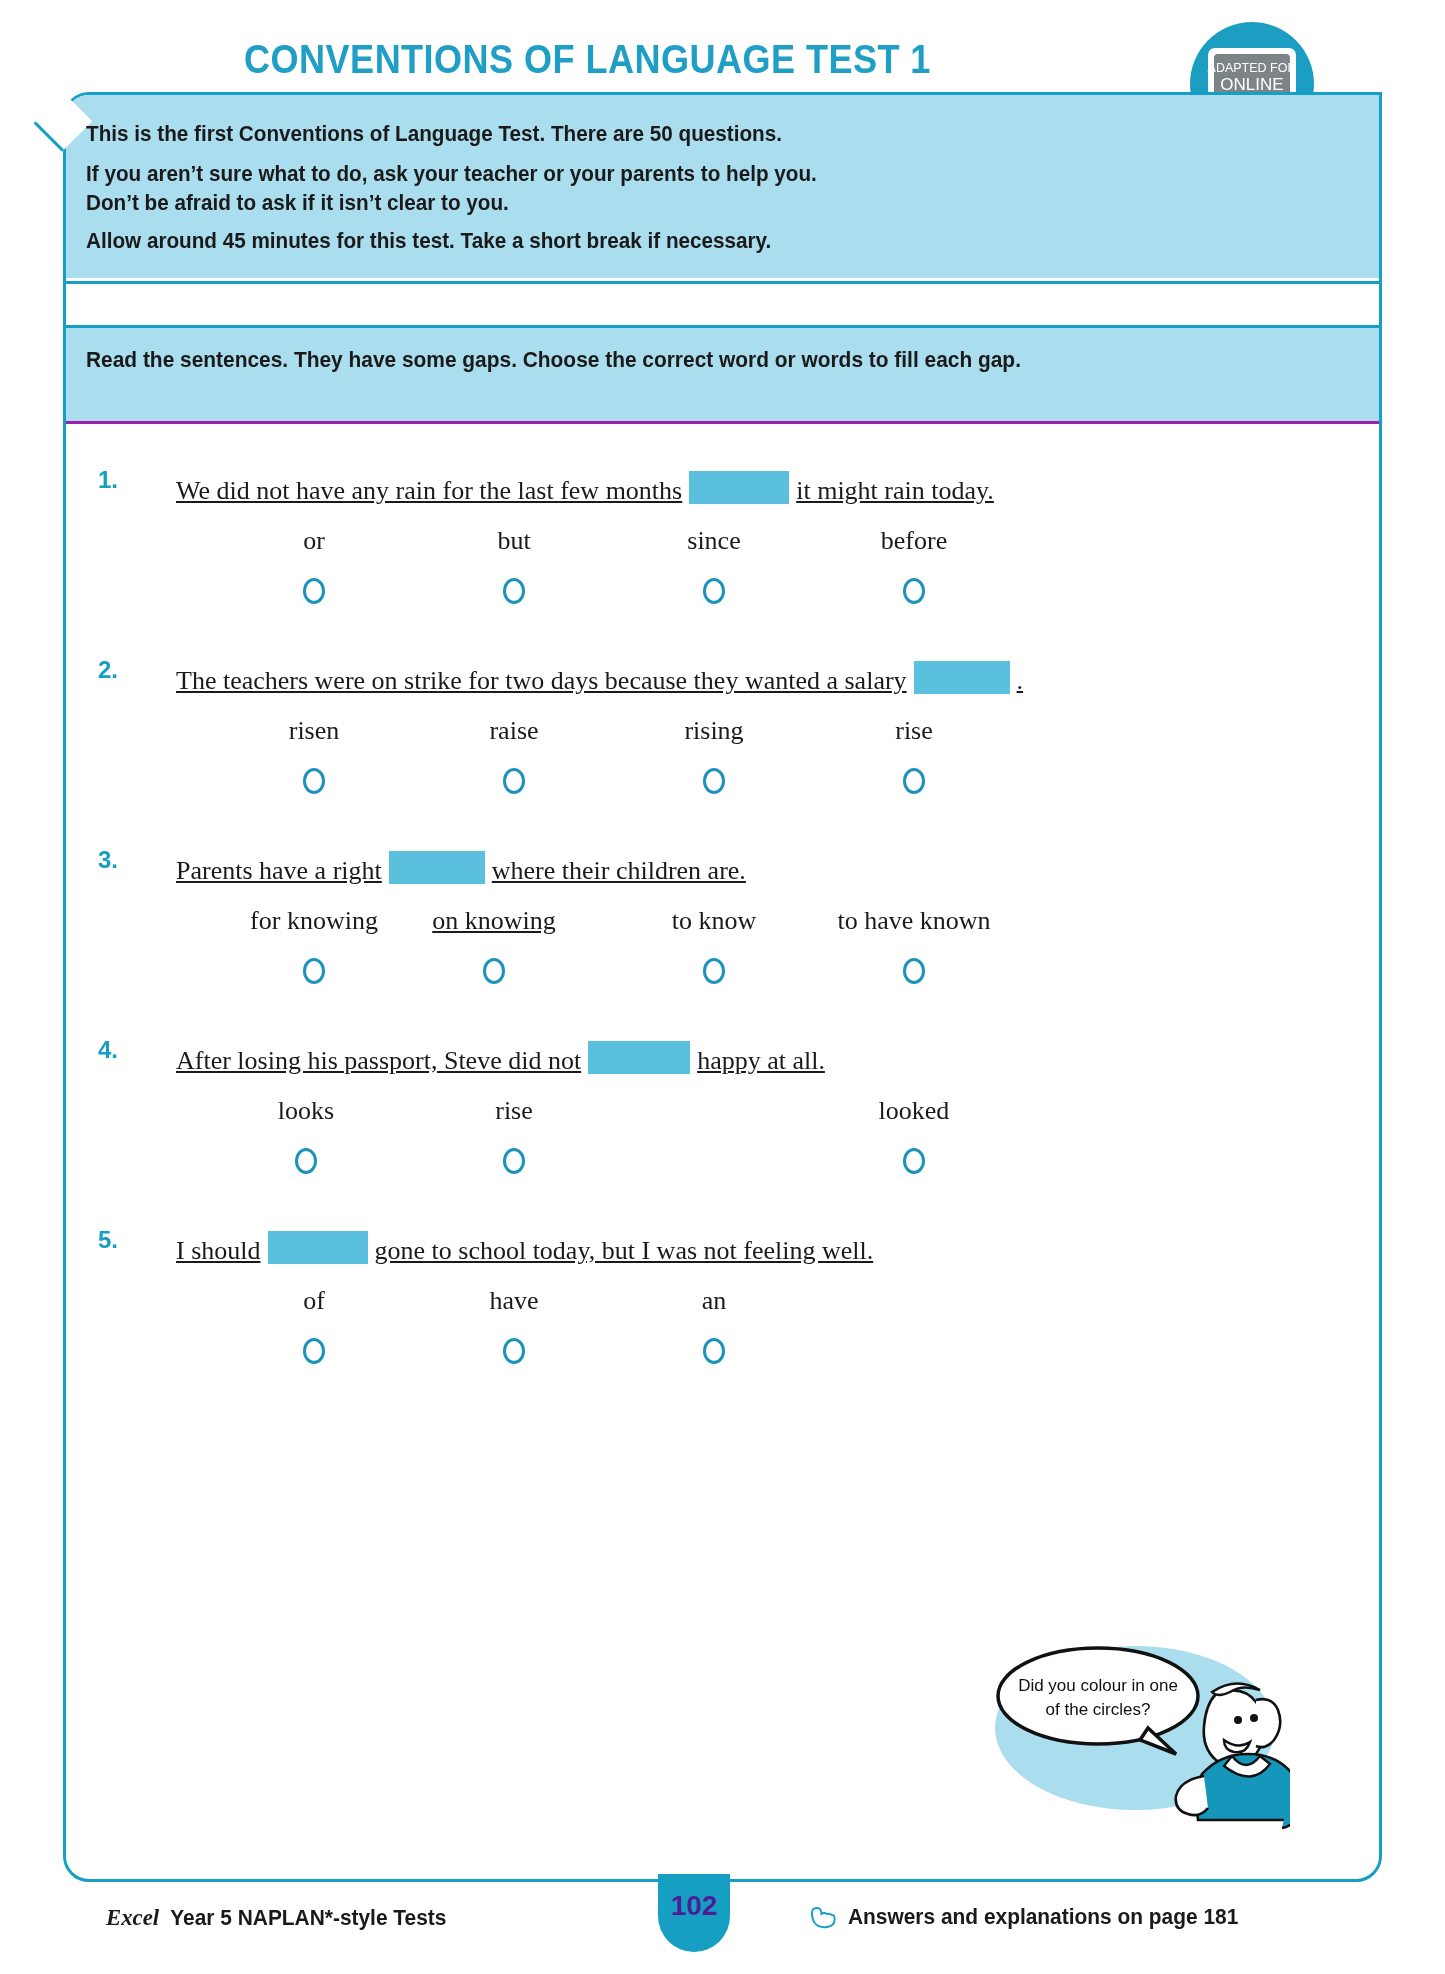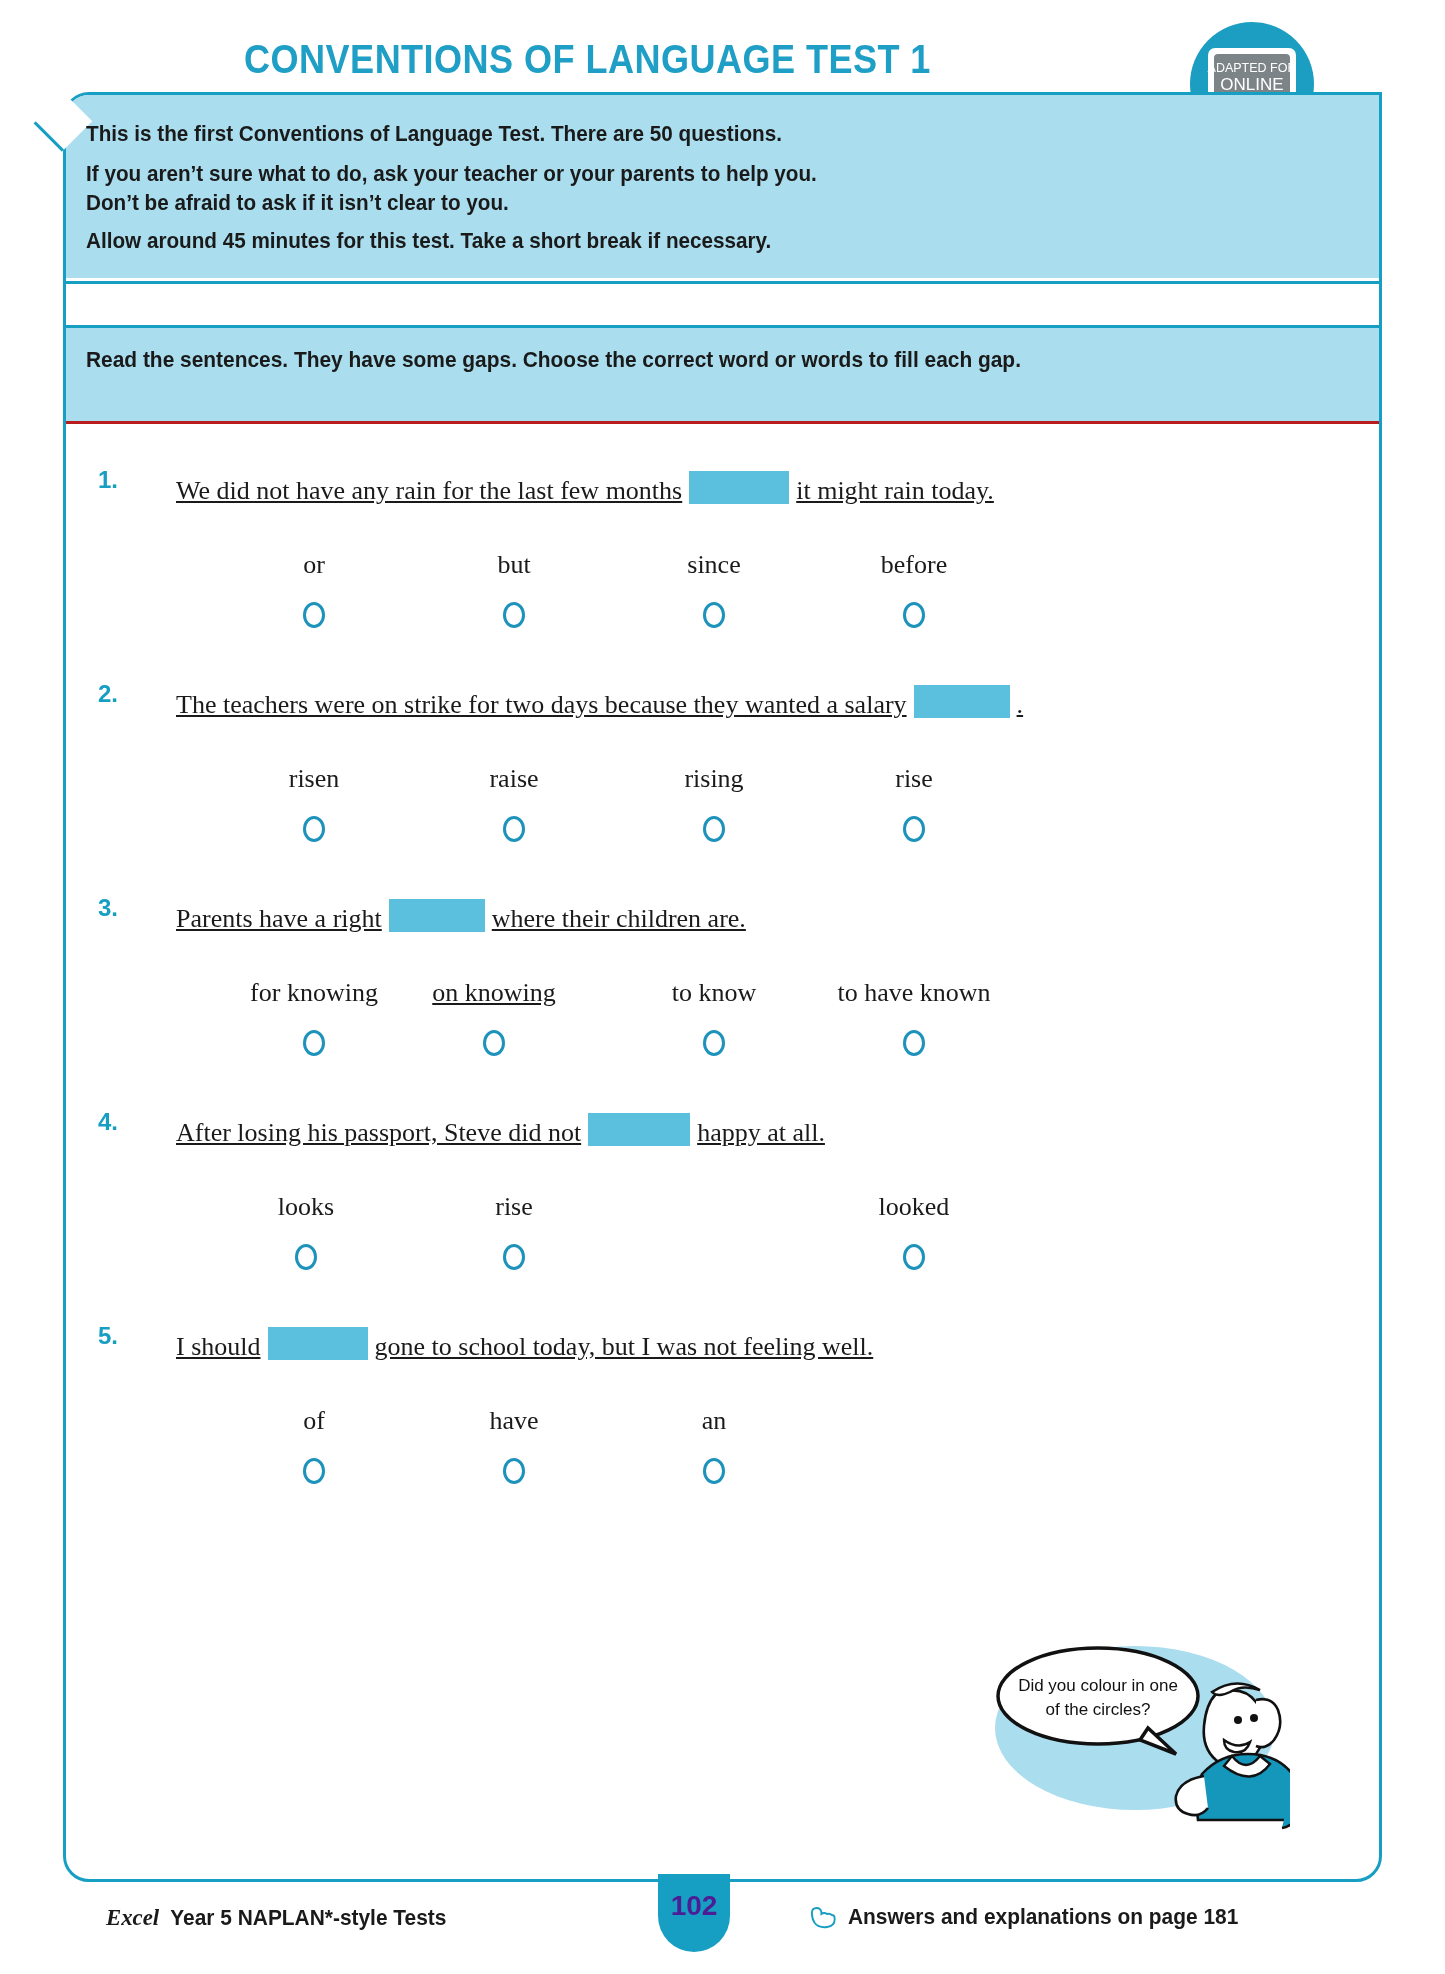--- a/index.html
+++ b/index.html
@@ -105,21 +105,21 @@
     box-sizing: border-box;
   }
 
   .read-panel {
     position: absolute;
     left: 66px;
     top: 328px;
     width: 1313px;
     height: 96px;
     background: #aaddee;
-    border-bottom: 3px solid #b91c1c;
+    border-bottom: 3px solid #a21caf;
     box-sizing: border-box;
   }
   .read-text {
     position: absolute;
     left: 20px;
     top: 16px;
     width: 1130px;
     font-family: "Liberation Sans Narrow", "Liberation Sans", sans-serif;
     font-weight: bold;
     font-size: 22px;
@@ -175,21 +175,21 @@
     position: relative;
     top: 5px;
     margin: 0 7px;
   }
   .q-gap.w100 { width: 100px; }
   .q-gap.w96  { width: 96px; }
   .q-gap.w102 { width: 102px; }
 
   .options-row {
     position: relative;
-    margin-top: 44px;
+    margin-top: 20px;
     display: flex;
   }
   .option {
     text-align: center;
     font-family: "Liberation Serif", serif;
     font-size: 26px;
     color: #1a1a1a;
   }
   .option-label {
     display: block;

